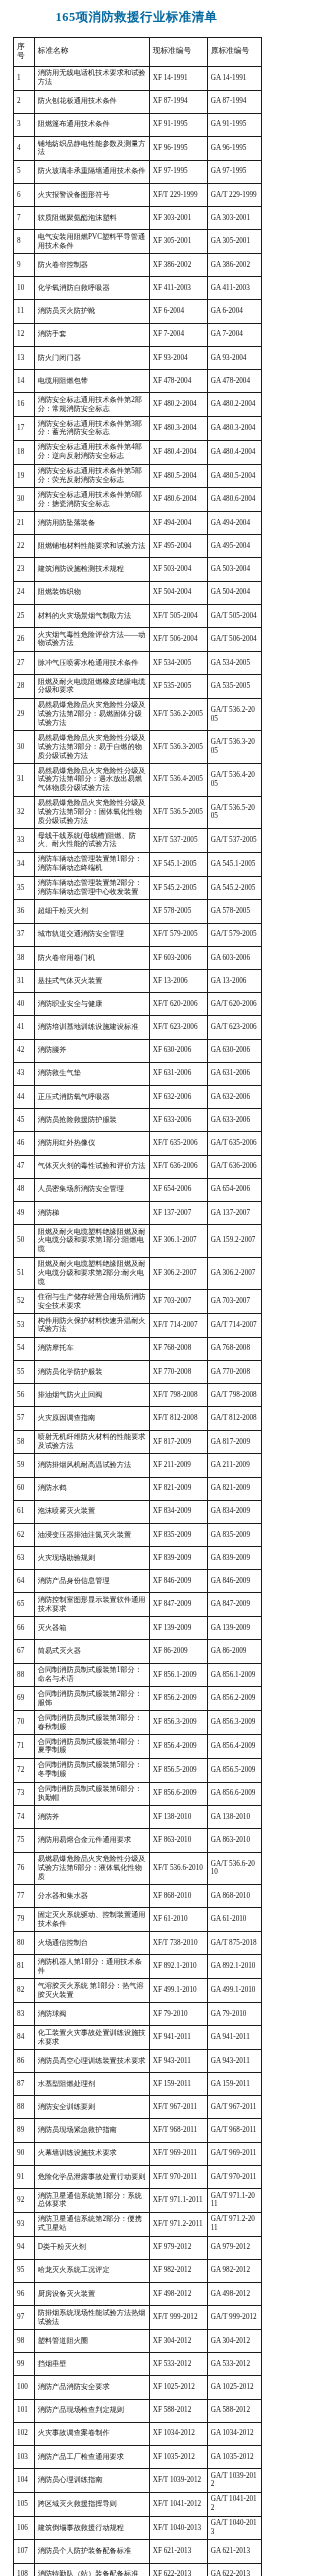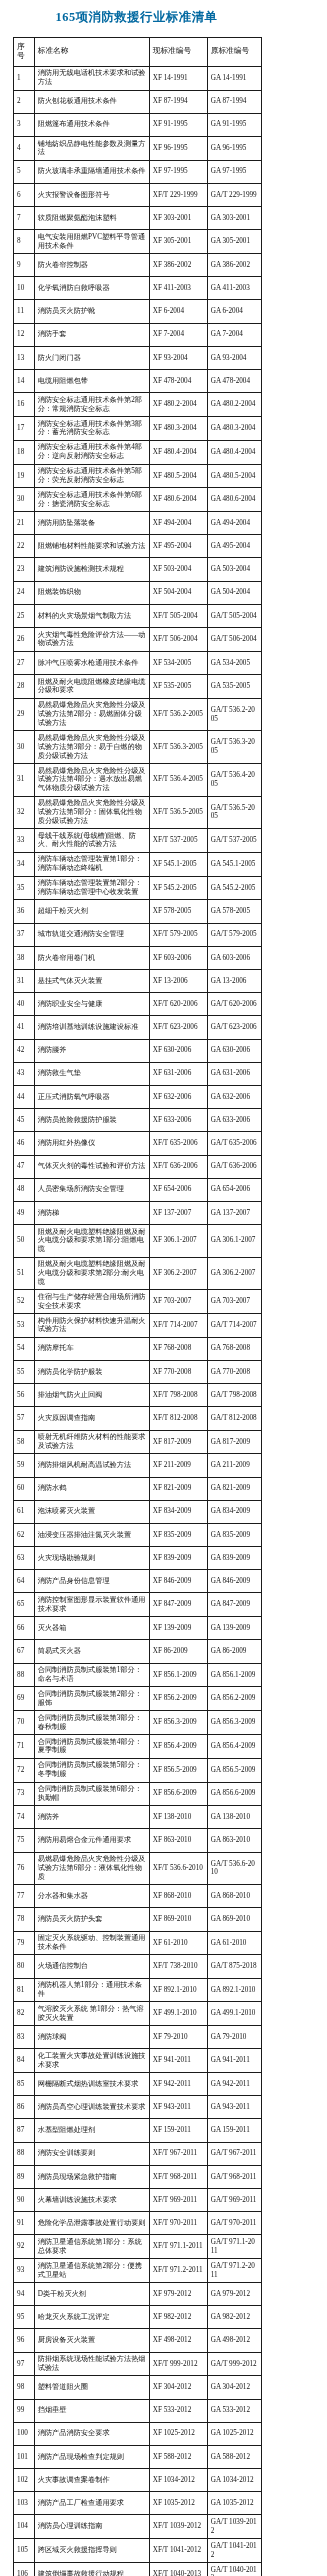--- a/index.html
+++ b/index.html
@@ -341,21 +341,21 @@
         <tr>
           <td class="no">49</td>
           <td>消防梯</td>
           <td>XF 137-2007</td>
           <td>GA 137-2007</td>
         </tr>
         <tr>
           <td class="no">50</td>
           <td>阻燃及耐火电缆塑料绝缘阻燃及耐火电缆分级和要求第1部分:阻燃电缆</td>
           <td>XF 306.1-2007</td>
-          <td>GA 306.1-2007</td>
+          <td>GA 159.2-2007</td>
         </tr>
         <tr>
           <td class="no">51</td>
           <td>阻燃及耐火电缆塑料绝缘阻燃及耐火电缆分级和要求第2部分:耐火电缆</td>
           <td>XF 306.2-2007</td>
           <td>GA 306.2-2007</td>
         </tr>
         <tr>
           <td class="no">52</td>
           <td>住宿与生产储存经营合用场所消防安全技术要求</td>
@@ -506,26 +506,20 @@
           <td>XF/T 536.6-2010</td>
           <td>GA/T 536.6-2010</td>
         </tr>
         <tr>
           <td class="no">77</td>
           <td>分水器和集水器</td>
           <td>XF 868-2010</td>
           <td>GA 868-2010</td>
         </tr>
         <tr>
-          <td class="no">78</td>
-          <td>消防员灭火防护头套</td>
-          <td>XF 869-2010</td>
-          <td>GA 869-2010</td>
-        </tr>
-        <tr>
           <td class="no">79</td>
           <td>固定灭火系统驱动、控制装置通用技术条件</td>
           <td>XF 61-2010</td>
           <td>GA 61-2010</td>
         </tr>
         <tr>
           <td class="no">80</td>
           <td>火场通信控制台</td>
           <td>XF/T 738-2010</td>
           <td>GA/T 875-2018</td>
@@ -546,26 +540,20 @@
           <td class="no">83</td>
           <td>消防球阀</td>
           <td>XF 79-2010</td>
           <td>GA 79-2010</td>
         </tr>
         <tr>
           <td class="no">84</td>
           <td>化工装置火灾事故处置训练设施技术要求</td>
           <td>XF 941-2011</td>
           <td>GA 941-2011</td>
-        </tr>
-        <tr>
-          <td class="no">85</td>
-          <td>网栅隔断式烟热训练室技术要求</td>
-          <td>XF 942-2011</td>
-          <td>GA 942-2011</td>
         </tr>
         <tr>
           <td class="no">86</td>
           <td>消防员高空心理训练装置技术要求</td>
           <td>XF 943-2011</td>
           <td>GA 943-2011</td>
         </tr>
         <tr>
           <td class="no">87</td>
           <td>水基型阻燃处理剂</td>

